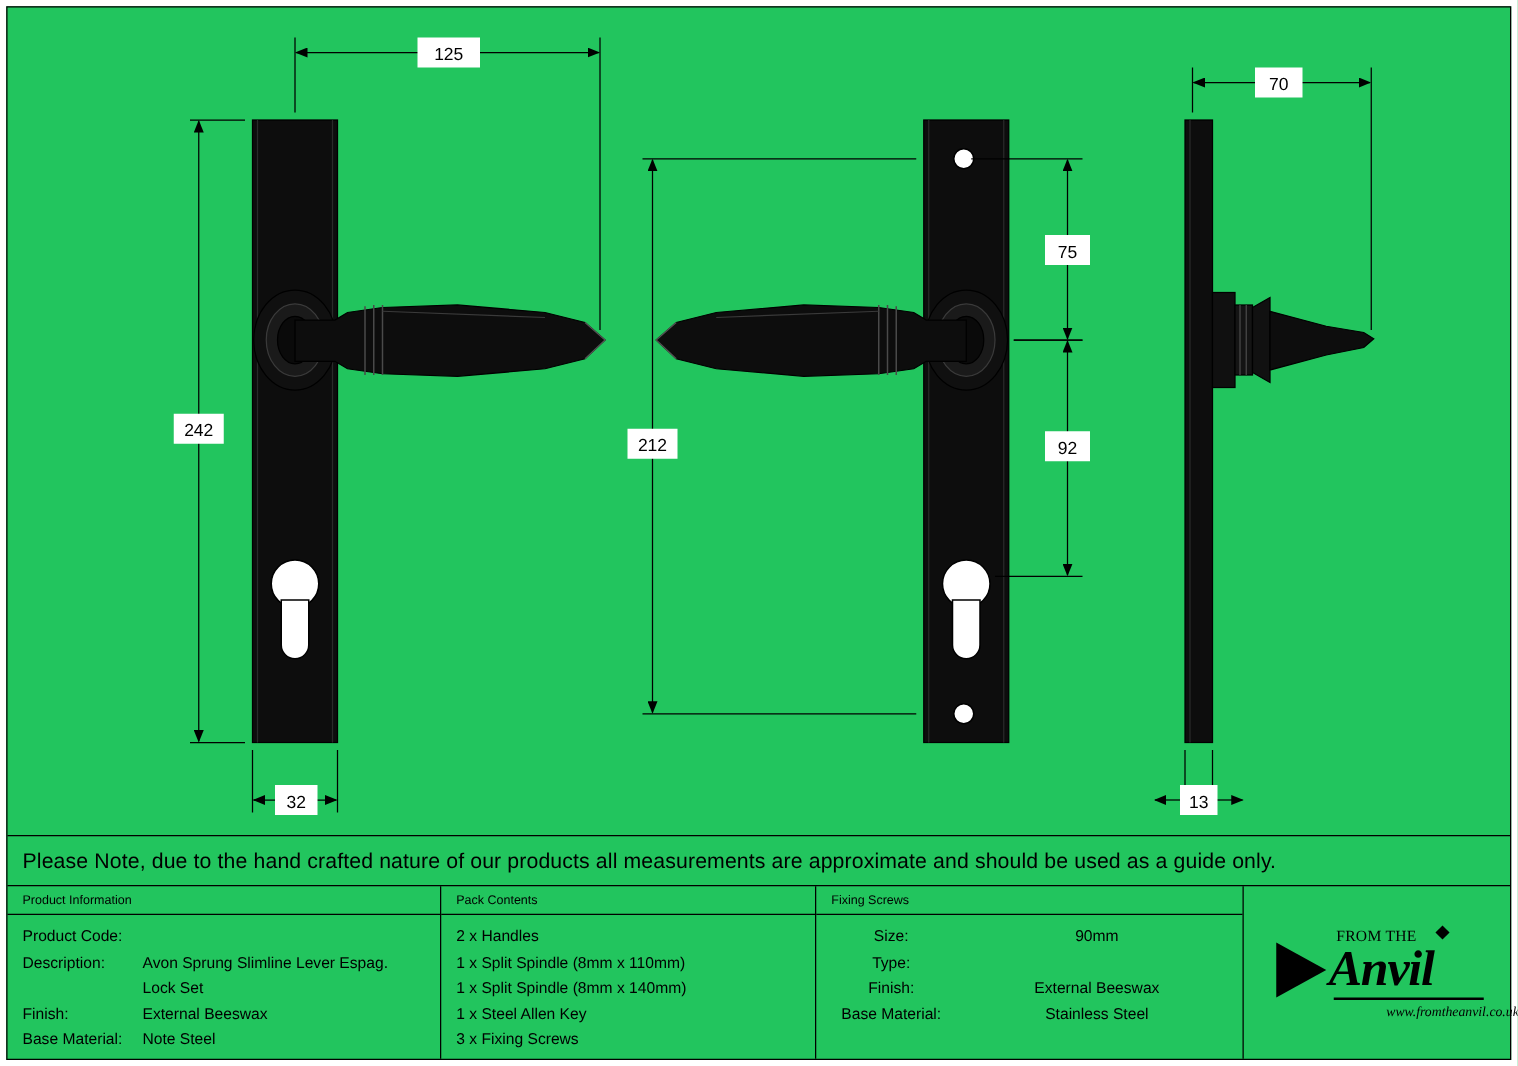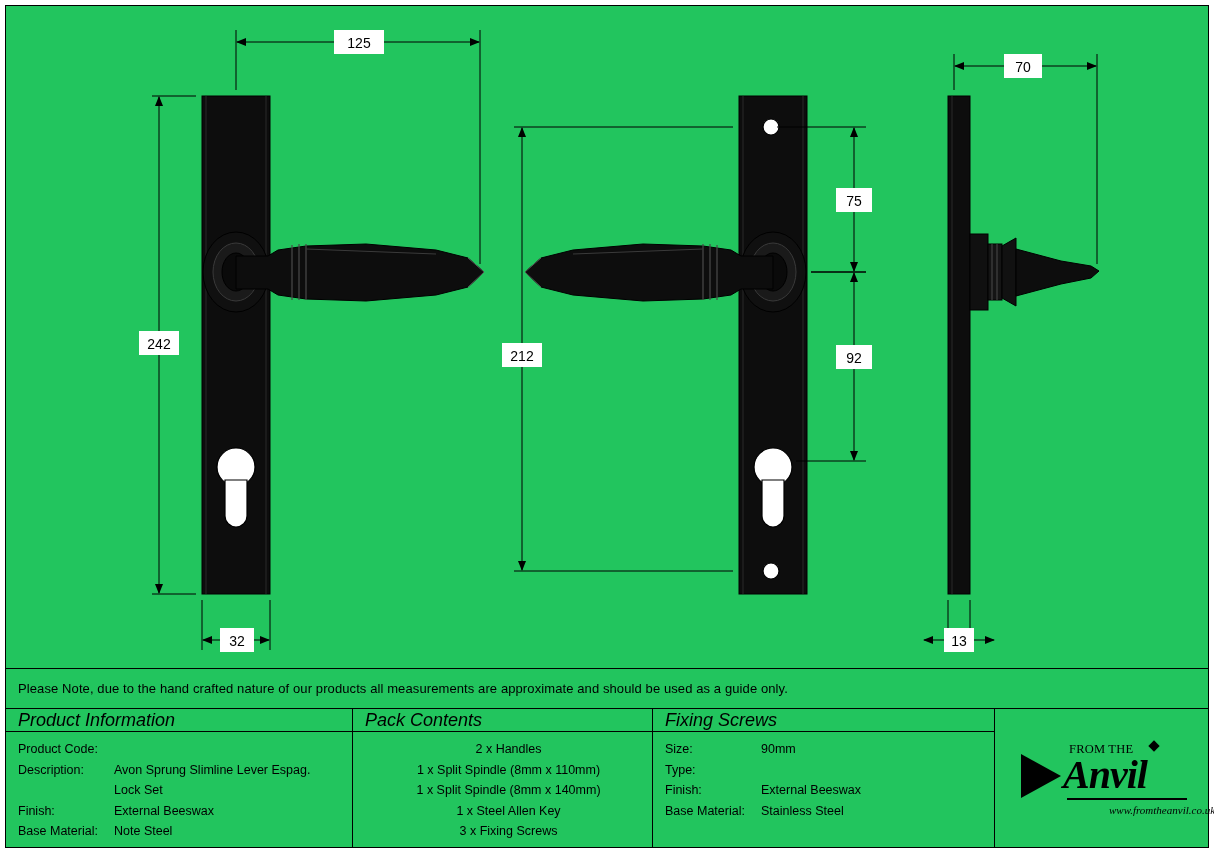--- a/index.html
+++ b/index.html
@@ -31,61 +31,60 @@
 
   
   #note {
     position: absolute;
     left: 0; top: 662px;
     width: 1202px; height: 40px;
     border-top: 1px solid #000;
     display: flex;
     align-items: center;
     padding-left: 12px;
-    font-size: 13px;
+    font-size: 17px;
     letter-spacing: 0.1px;
   }
   
   #info {
     position: absolute;
     left: 0; top: 702px;
     width: 1202px; height: 139px;
     border-top: 1px solid #000;
     display: flex;
   }
   .col {
     border-right: 1px solid #000;
     position: relative;
     height: 100%;
   }
   .col.c1 { width: 347px; }
   .col.c2 { width: 300px; }
-  .col.c3 { width: 342px; }
+  .col.c3 { width: 342px; text-align: center; }
   .col.c4 { width: 212px; border-right: none; }
   .colhead {
     height: 23px;
     border-bottom: 1px solid #000;
     display: flex;
     align-items: center;
     padding-left: 12px;
-    font-size: 18px;
-    font-style: italic;
+    font-size: 10px;
   }
   .colbody {
     padding: 7px 0 0 12px;
     font-size: 12.5px;
   }
   .kv {
     display: flex;
     line-height: 20.5px;
   }
   .kv .k { width: 96px; flex: 0 0 96px; }
   .kv .v { flex: 1 1 auto; }
   .kv.indent .k { visibility: hidden; }
-  .plainline { line-height: 20.5px; text-align: center; }
+  .plainline { line-height: 20.5px; }
 
   
   #logo {
     position: absolute;
     left: 0; top: 0;
     width: 212px; height: 139px;
     display: flex;
     align-items: center;
     justify-content: flex-end;
   }

